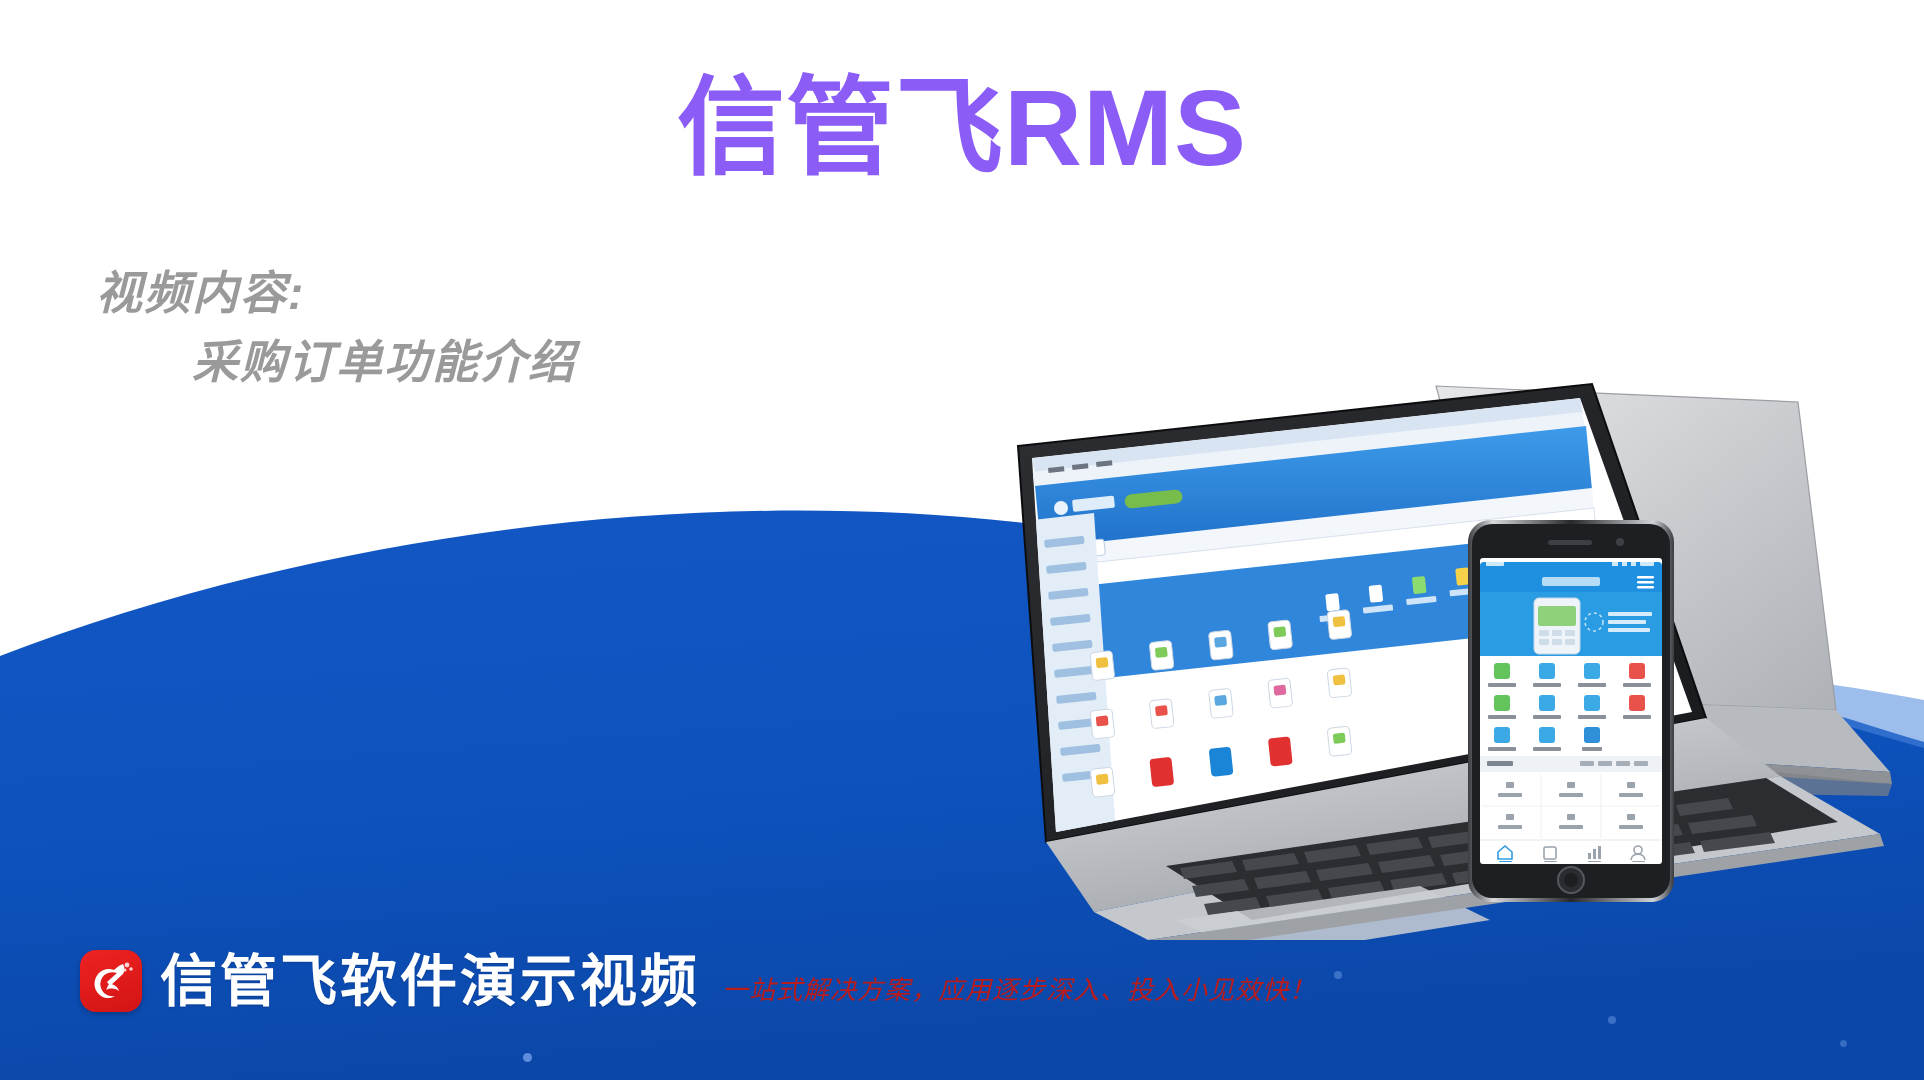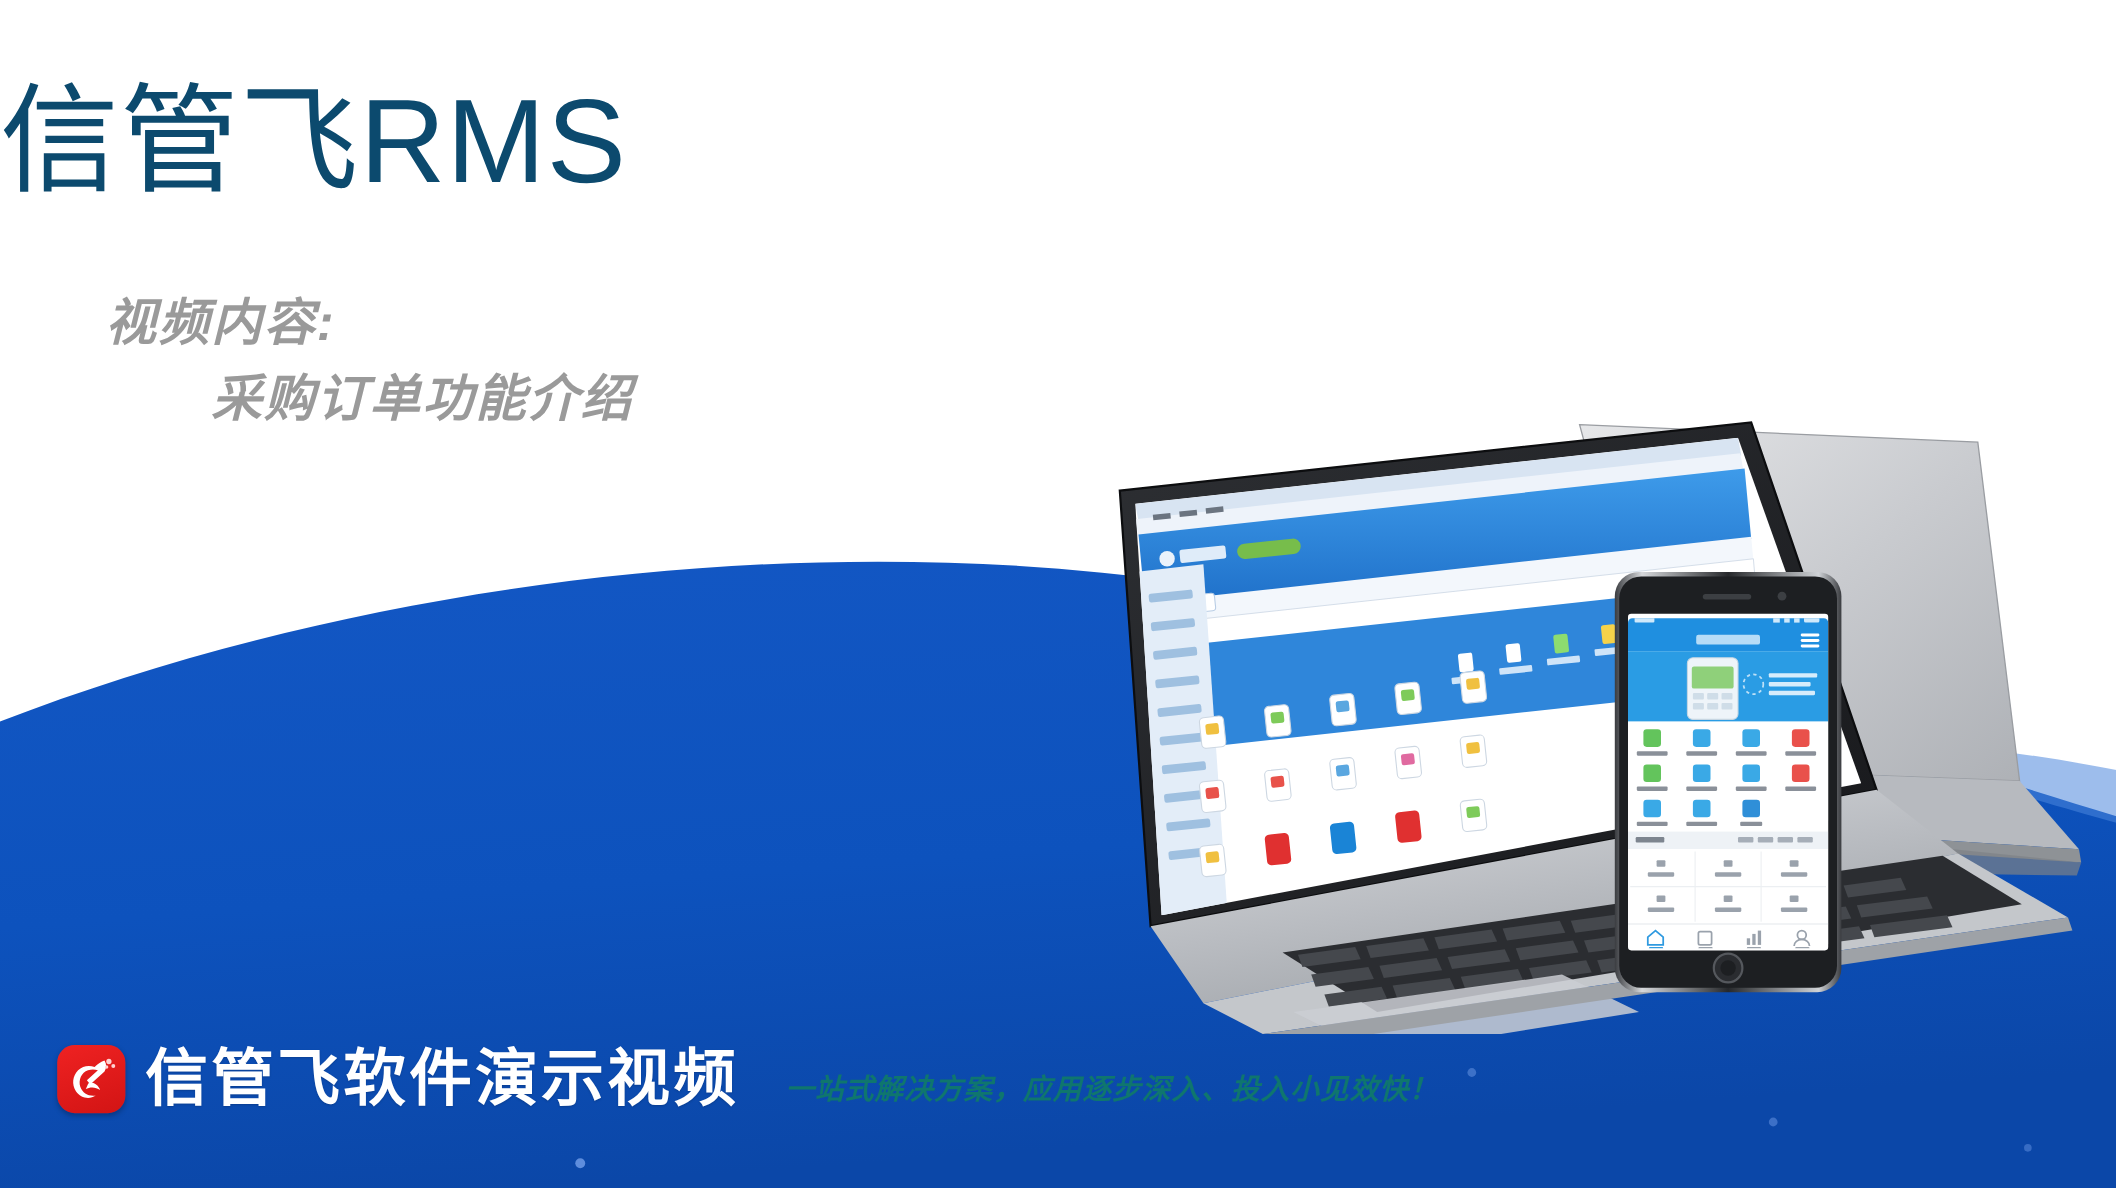--- a/index.html
+++ b/index.html
@@ -11,63 +11,64 @@
     position:relative;
   }
   .slide{position:absolute;inset:0;overflow:hidden;background:#fff;}
 
   
   .wave-layer{position:absolute;left:0;top:0;width:1924px;height:1080px;}
 
   
   .title{
     position:absolute;left:0;right:0;top:68px;
+    text-align:center;
     font-size:108px;
-    font-weight:normal;
+    font-weight:bold;
     letter-spacing:1px;
-    color:#0c4a6e;
+    color:#8b5cf6;
     line-height:1.12;
     white-space:nowrap;
   }
 
   
   .subtitle-block{
     position:absolute;left:96px;top:259px;
     color:#9a9a9a;
     font-style:italic;
     font-weight:bold;
     font-size:46px;
     line-height:1.50;
     letter-spacing:2px;
   }
   .sub-line-2{padding-left:96px;}
 
   
   .banner{
-    position:absolute;left:52px;bottom:68px;
+    position:absolute;left:80px;bottom:68px;
     display:flex;align-items:center;gap:18px;
     z-index:40;
   }
   .logo-badge{
     width:62px;height:62px;border-radius:16px;
     background:linear-gradient(160deg,#ef2222 0%,#d21414 100%);
     position:relative;flex:0 0 auto;
     box-shadow:0 2px 5px rgba(0,0,0,.25);
   }
   .logo-badge svg{position:absolute;left:0;top:0;}
   .banner-title{
     color:#ffffff;font-size:57px;font-weight:bold;
     letter-spacing:3px;line-height:1;
     white-space:nowrap;
     text-shadow:0 1px 2px rgba(0,0,0,.18);
   }
   .banner-tagline{
-    color:#0f766e;font-size:26px;font-weight:bold;font-style:italic;
+    color:#b91c1c;font-size:26px;font-weight:normal;font-style:italic;
     letter-spacing:1px;white-space:nowrap;
-    margin-left:24px;align-self:flex-end;margin-bottom:6px;
+    margin-left:4px;align-self:flex-end;margin-bottom:6px;
   }
 
   
   .dot{position:absolute;border-radius:50%;background:#6d9ae6;opacity:.85;}
 
   
   .devices{position:absolute;left:880px;top:380px;width:1044px;height:560px;z-index:30;}
   .devices svg{display:block;}
 </style>
 </head>

